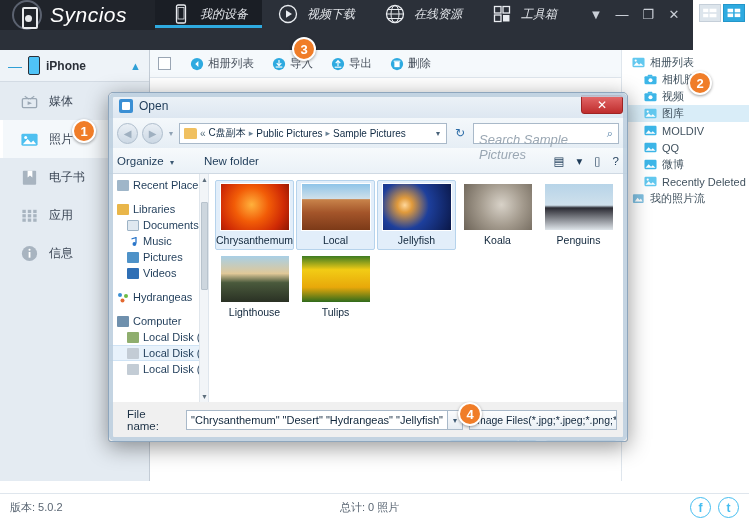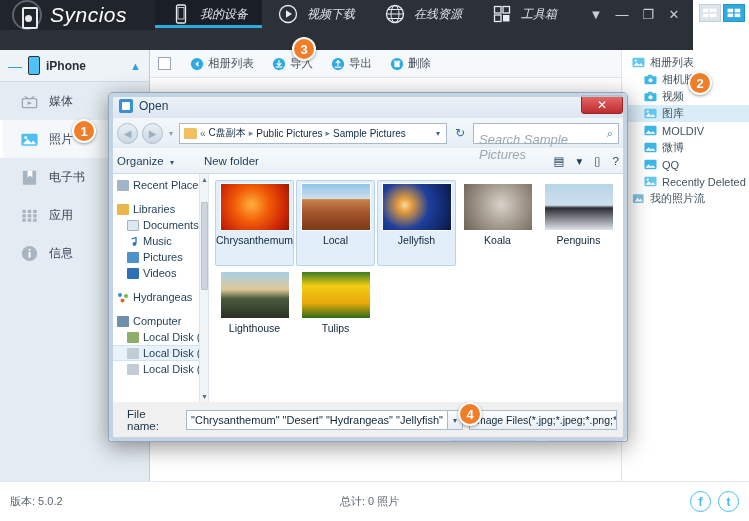--- a/index.html
+++ b/index.html
@@ -121,21 +121,21 @@
   .album-item {
     height:17px; display:flex; align-items:center; gap:5px; padding-left:10px;
     color:#41525f; font-size:11px; cursor:pointer; white-space:nowrap;
   }
   .album-item.sub { padding-left:22px; }
   .album-item.selected { background:#d9edf8; }
   .al-ico { width:13px; height:11px; flex:0 0 auto; }
 
   
   .statusbar {
-    position:absolute; left:0; bottom:0; width:749px; height:40px;
+    position:absolute; left:0; bottom:0; width:749px; height:28px;
     background:#ffffff; border-top:1px solid #dfe6ed;
     display:flex; align-items:center;
   }
   .sb-version { position:absolute; left:10px; color:#5a6673; font-size:11px; }
   .sb-total { position:absolute; left:340px; color:#5a6673; font-size:11px; }
   .sb-social { position:absolute; right:10px; display:flex; gap:7px; }
   .soc {
     width:21px; height:21px; border-radius:50%; border:1.5px solid #44bdf0;
     color:#44bdf0; display:flex; align-items:center; justify-content:center;
     font-size:12px; font-weight:bold; cursor:pointer;
@@ -236,21 +236,21 @@
     position:absolute; left:0; width:9px; height:11px; color:#5d6e7c; font-size:7px;
     display:flex; align-items:center; justify-content:center;
   }
   .nav-scroll .arr.up { top:0; }
   .nav-scroll .arr.dn { bottom:0; }
   .dlg-files {
     flex:1; background:#ffffff; padding:6px 4px 0 6px;
     display:flex; flex-wrap:wrap; align-content:flex-start; gap:2px;
   }
   .tile {
-    width:79px; height:86px; border:1px solid #b6d3ec; background:#e2eefa;
+    width:79px; height:70px; border:1px solid #b6d3ec; background:#e2eefa;
     border-radius:2px; display:flex; flex-direction:column; align-items:center;
     padding-top:2px; cursor:pointer;
   }
   .tile.unsel { border-color:transparent; background:transparent; }
   .thumb-img {
     width:70px; height:48px; border:1px solid #ffffff; flex:0 0 auto;
     position:relative; overflow:hidden;
   }
   .tile-label {
     font-size:10.5px; color:#10263b; margin-top:3px; white-space:nowrap;
@@ -566,31 +566,31 @@
       <span>MOLDIV</span>
     </div>
 
     <div class="album-item sub">
       <span class="al-ico">
         <svg viewBox="0 0 14 11" width="13" height="11">
             <rect x="0.5" y="0.5" width="13" height="10" rx="1.2" fill="#3db6e8"></rect>
           <path d="M1.6 9 L5 5.2 L7.6 8 L9.4 6.2 L12.4 9 Z" fill="#fff"></path>
           </svg>
       </span>
-      <span>微博</span>
+      <span>QQ</span>
     </div>
 
     <div class="album-item sub">
       <span class="al-ico">
         <svg viewBox="0 0 14 11" width="13" height="11">
             <rect x="0.5" y="0.5" width="13" height="10" rx="1.2" fill="#3db6e8"></rect>
           <path d="M1.6 9 L5 5.2 L7.6 8 L9.4 6.2 L12.4 9 Z" fill="#fff"></path>
           </svg>
       </span>
-      <span>QQ</span>
+      <span>微博</span>
     </div>
 
     <div class="album-item sub">
       <span class="al-ico">
         <svg viewBox="0 0 14 11" width="13" height="11">
             <rect x="0.5" y="0.5" width="13" height="10" rx="1.2" fill="#62c8ef"></rect>
           <circle cx="4" cy="3.4" r="1.2" fill="#fff"></circle>
             <path d="M1.6 9 L5 5.2 L7.6 8 L9.4 6.2 L12.4 9 Z" fill="#fff"></path>
           </svg>
       </span>

